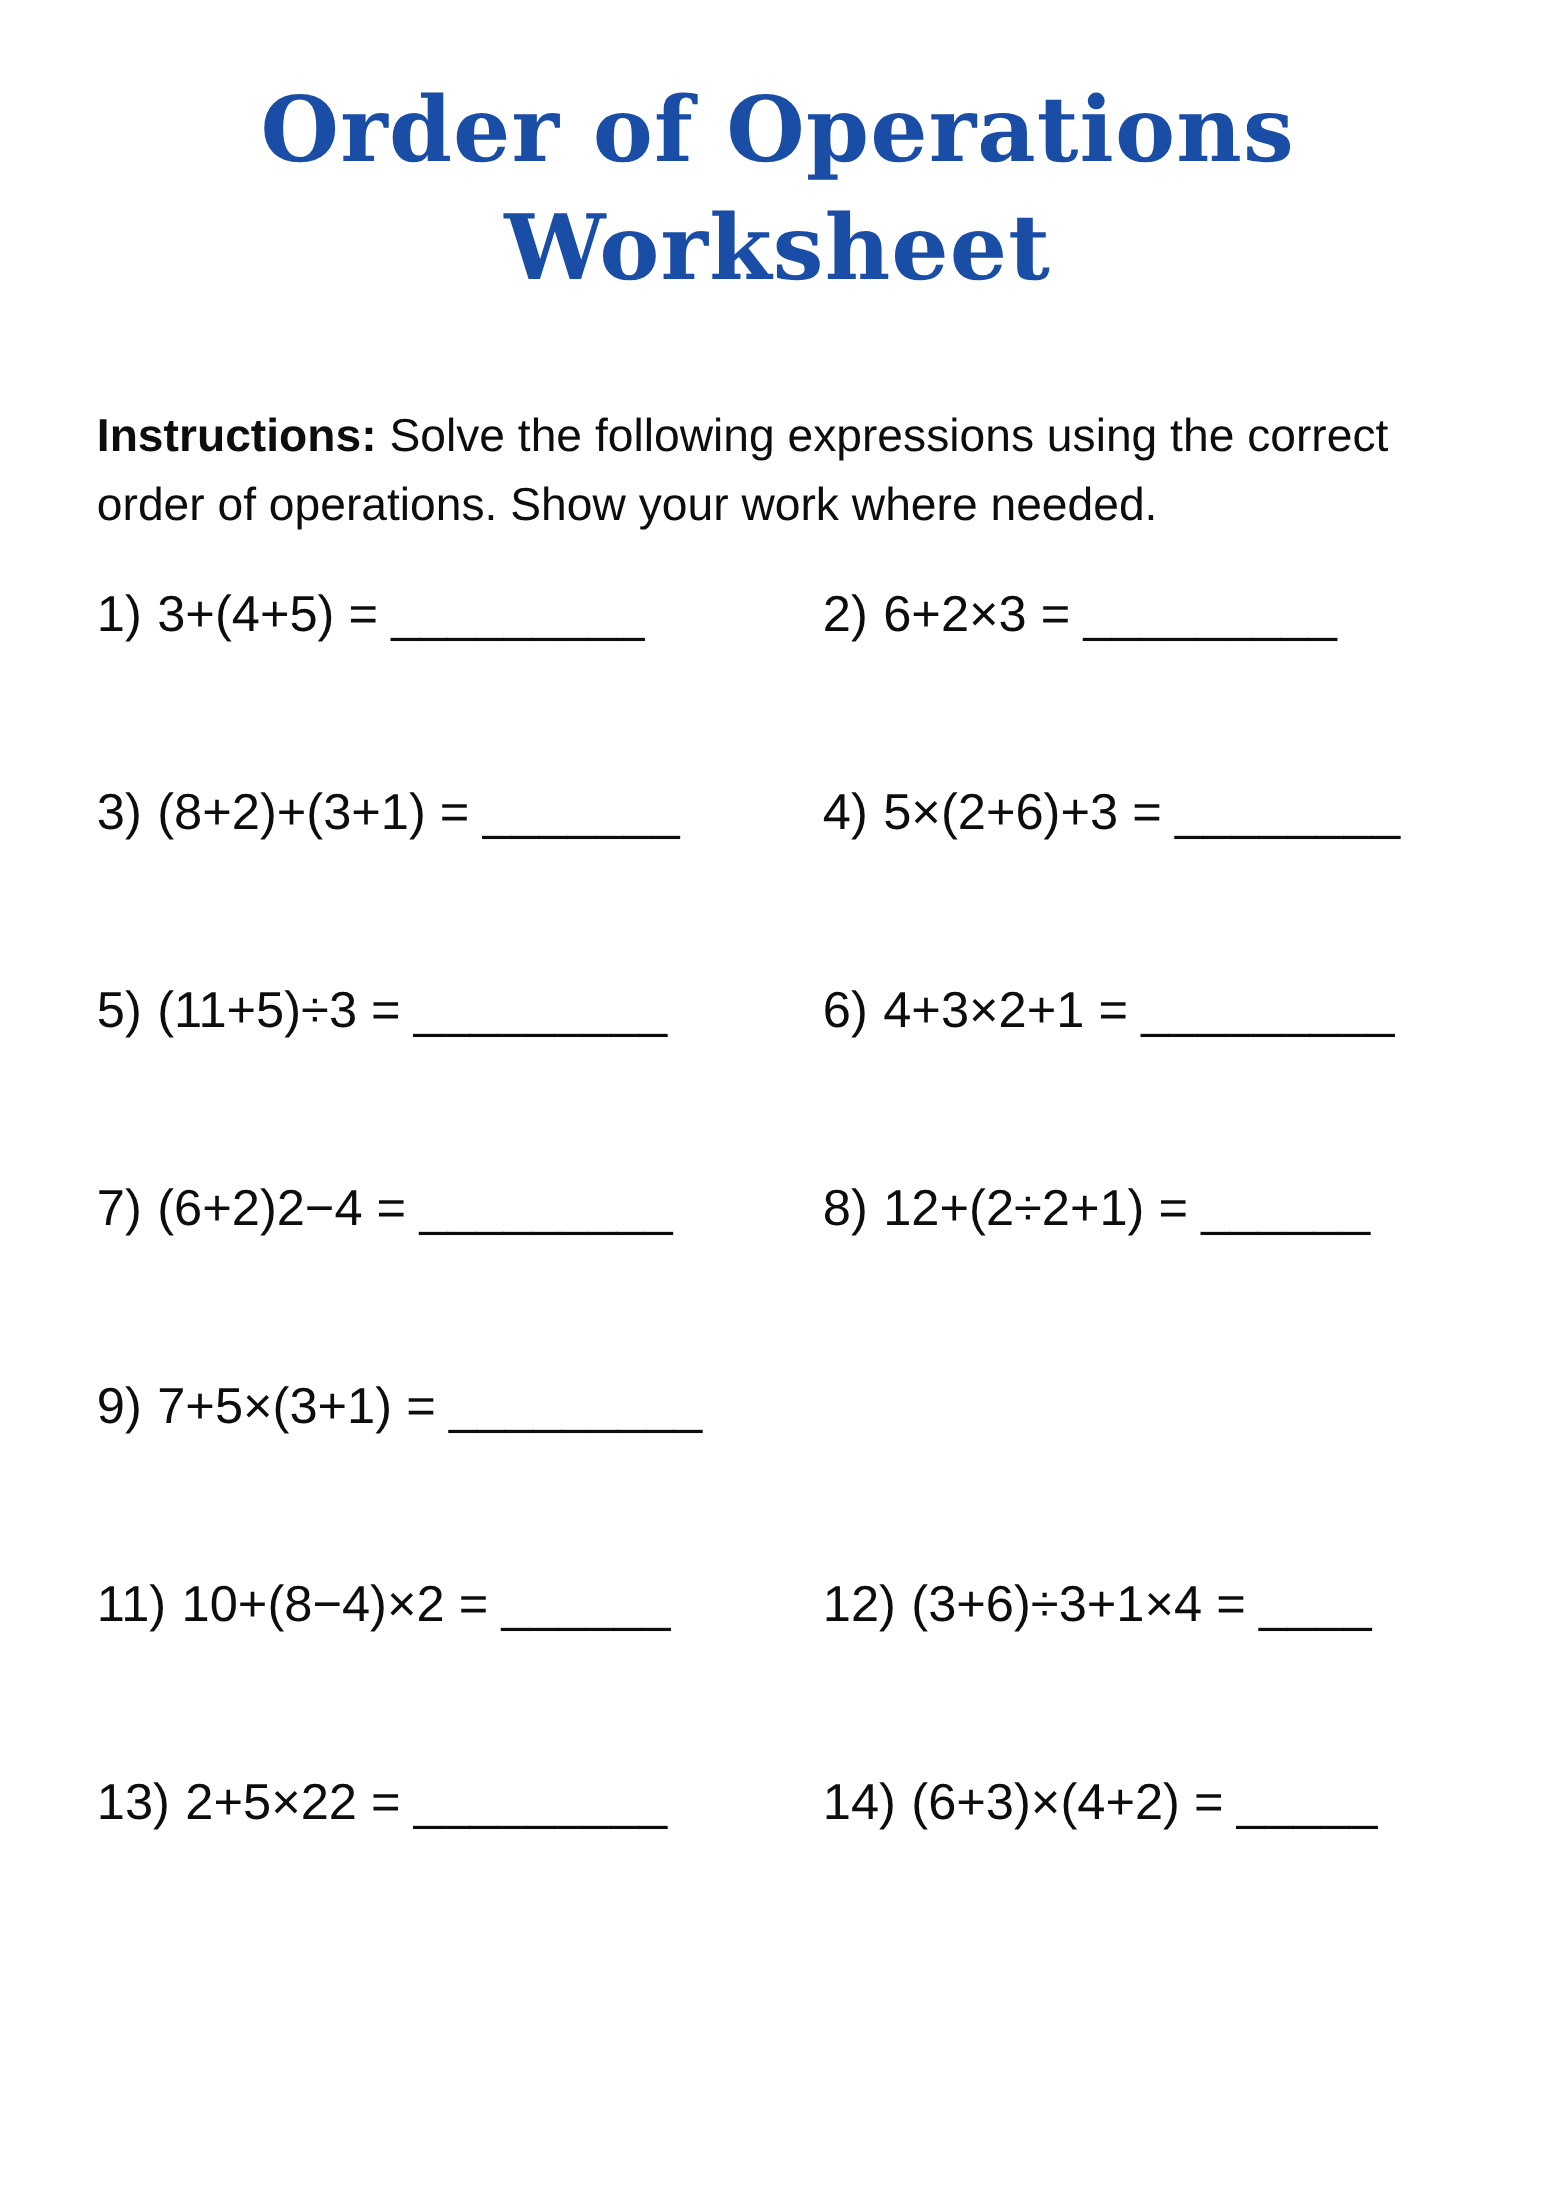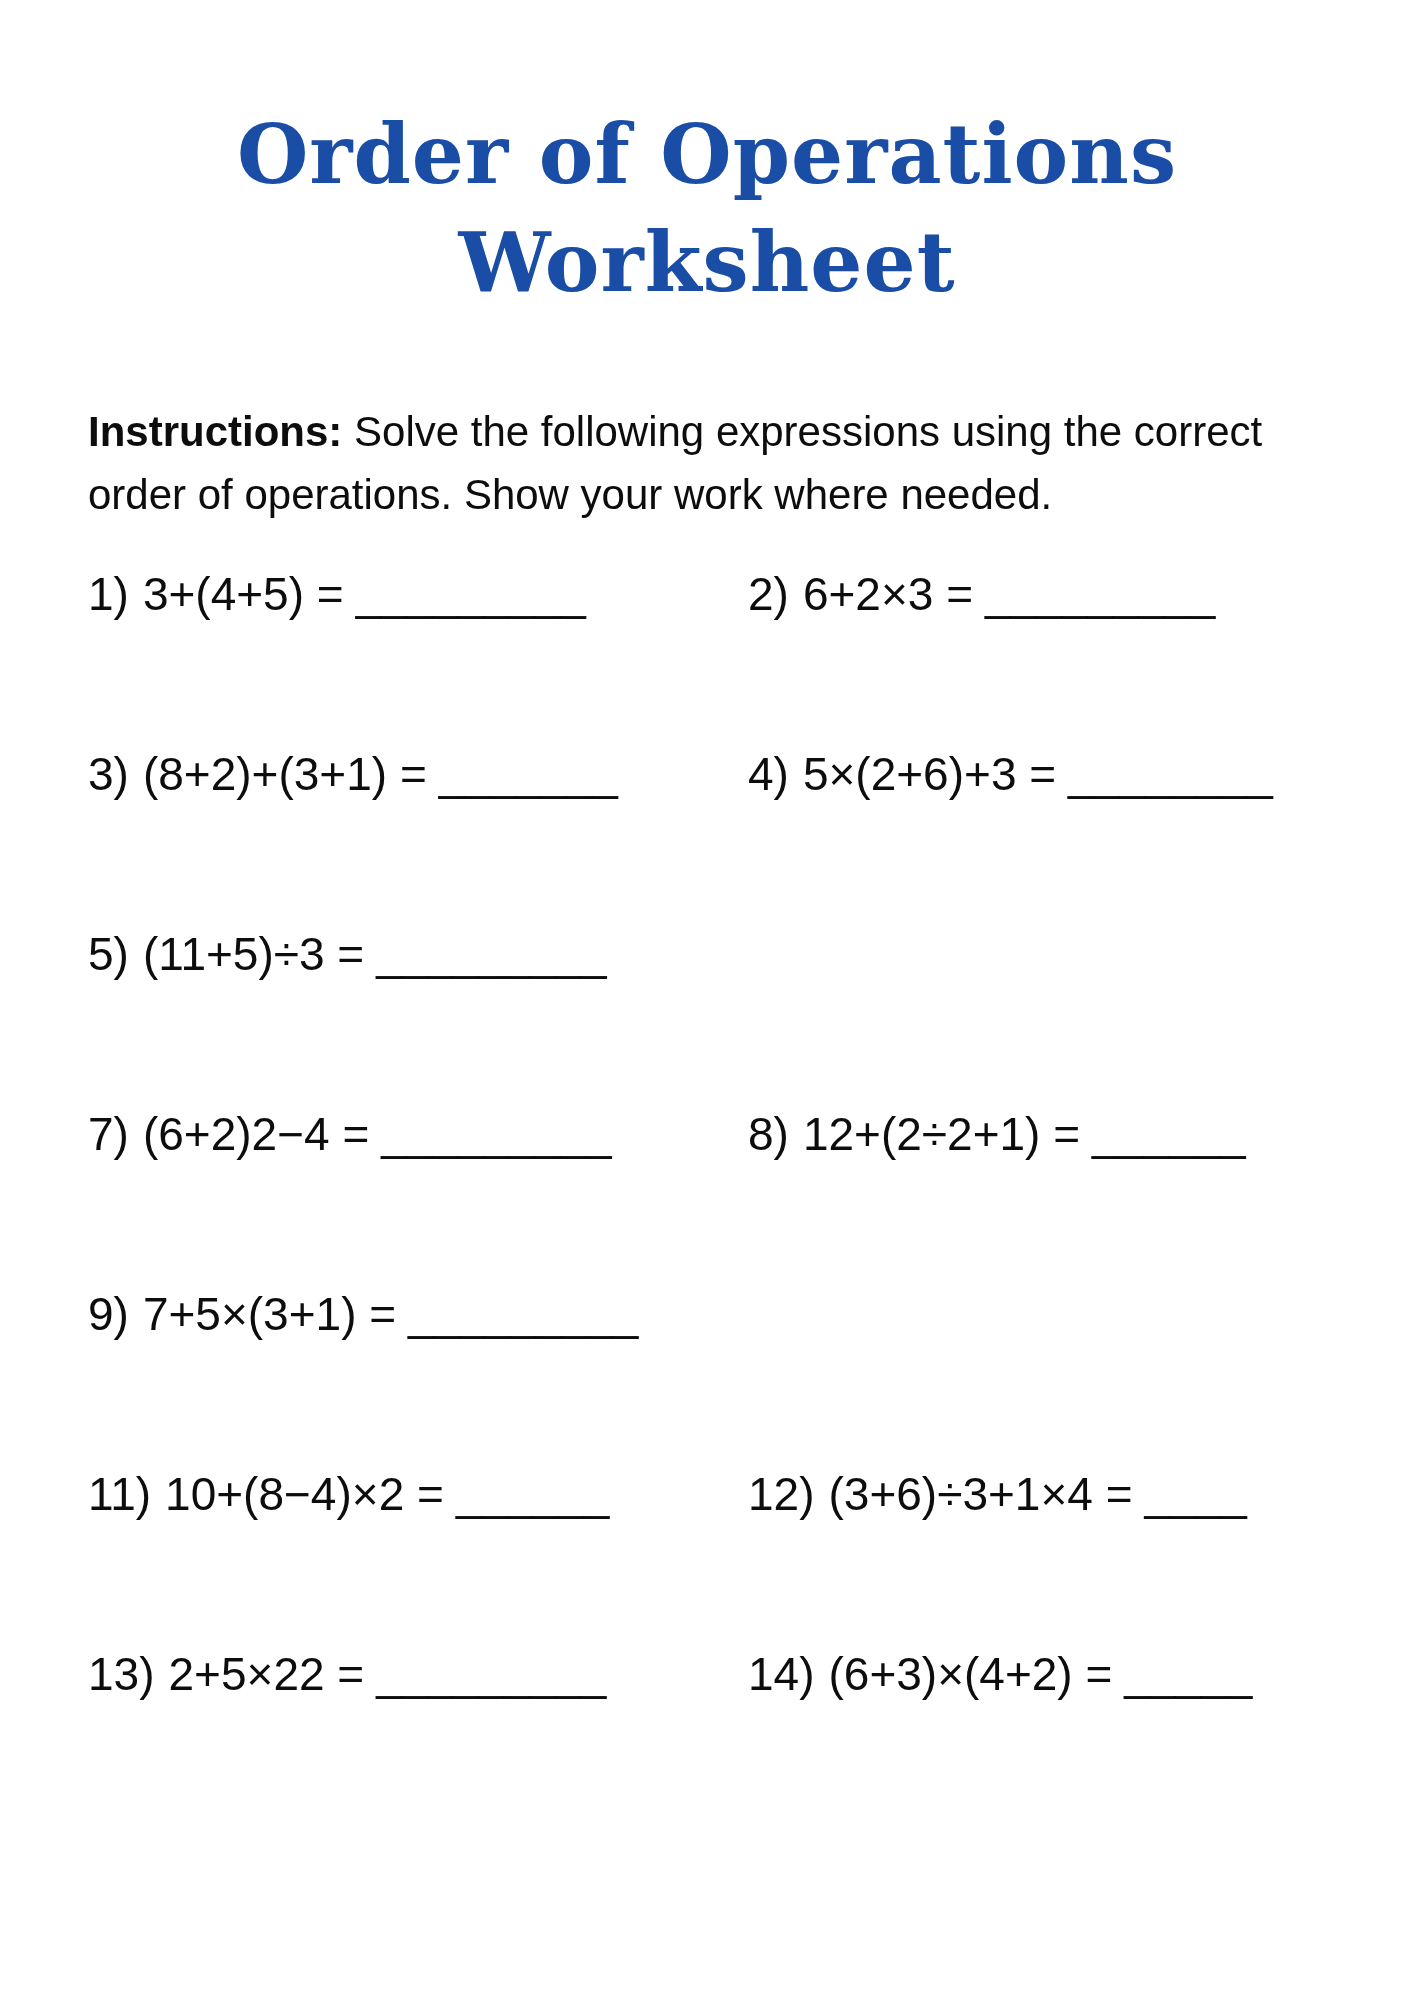--- a/index.html
+++ b/index.html
@@ -18,21 +18,20 @@
     background: #ffffff;
   }
   .title {
     font-family: "DejaVu Serif", "Liberation Serif", serif;
     font-weight: 700;
     font-size: 82px;
     line-height: 1.32;
     text-align: center;
     color: #1a4da6;
     letter-spacing: 1px;
-    margin-top: 36px;
   }
   .name-date-row {
     margin-top: 106px;
     font-weight: 700;
     font-size: 40px;
     white-space: nowrap;
     color: #0d0d0d;
   }
   .name-date-row .blank { font-weight: 700; letter-spacing: 0; }
   .name-date-row .label { margin-right: 10px; }
@@ -90,20 +89,23 @@
       </div>
       <div class="prob-cell-right">
         <span class="prob-label">4)</span><span class="prob-expr">5×(2+6)+3 =</span><span class="prob-blank">________</span>
       </div>
     </div>
 
     <div class="prob-row">
       <div class="prob-cell-left">
         <span class="prob-label">5)</span><span class="prob-expr">(11+5)÷3 =</span><span class="prob-blank">_________</span>
       </div>
+      <div class="prob-cell-right">
+        <span class="prob-label">6)</span><span class="prob-expr">4+3×2+1 =</span><span class="prob-blank">_________</span>
+      </div>
     </div>
 
     <div class="prob-row">
       <div class="prob-cell-left">
         <span class="prob-label">7)</span><span class="prob-expr">(6+2)2−4 =</span><span class="prob-blank">_________</span>
       </div>
       <div class="prob-cell-right">
         <span class="prob-label">8)</span><span class="prob-expr">12+(2÷2+1) =</span><span class="prob-blank">______</span>
       </div>
     </div>

